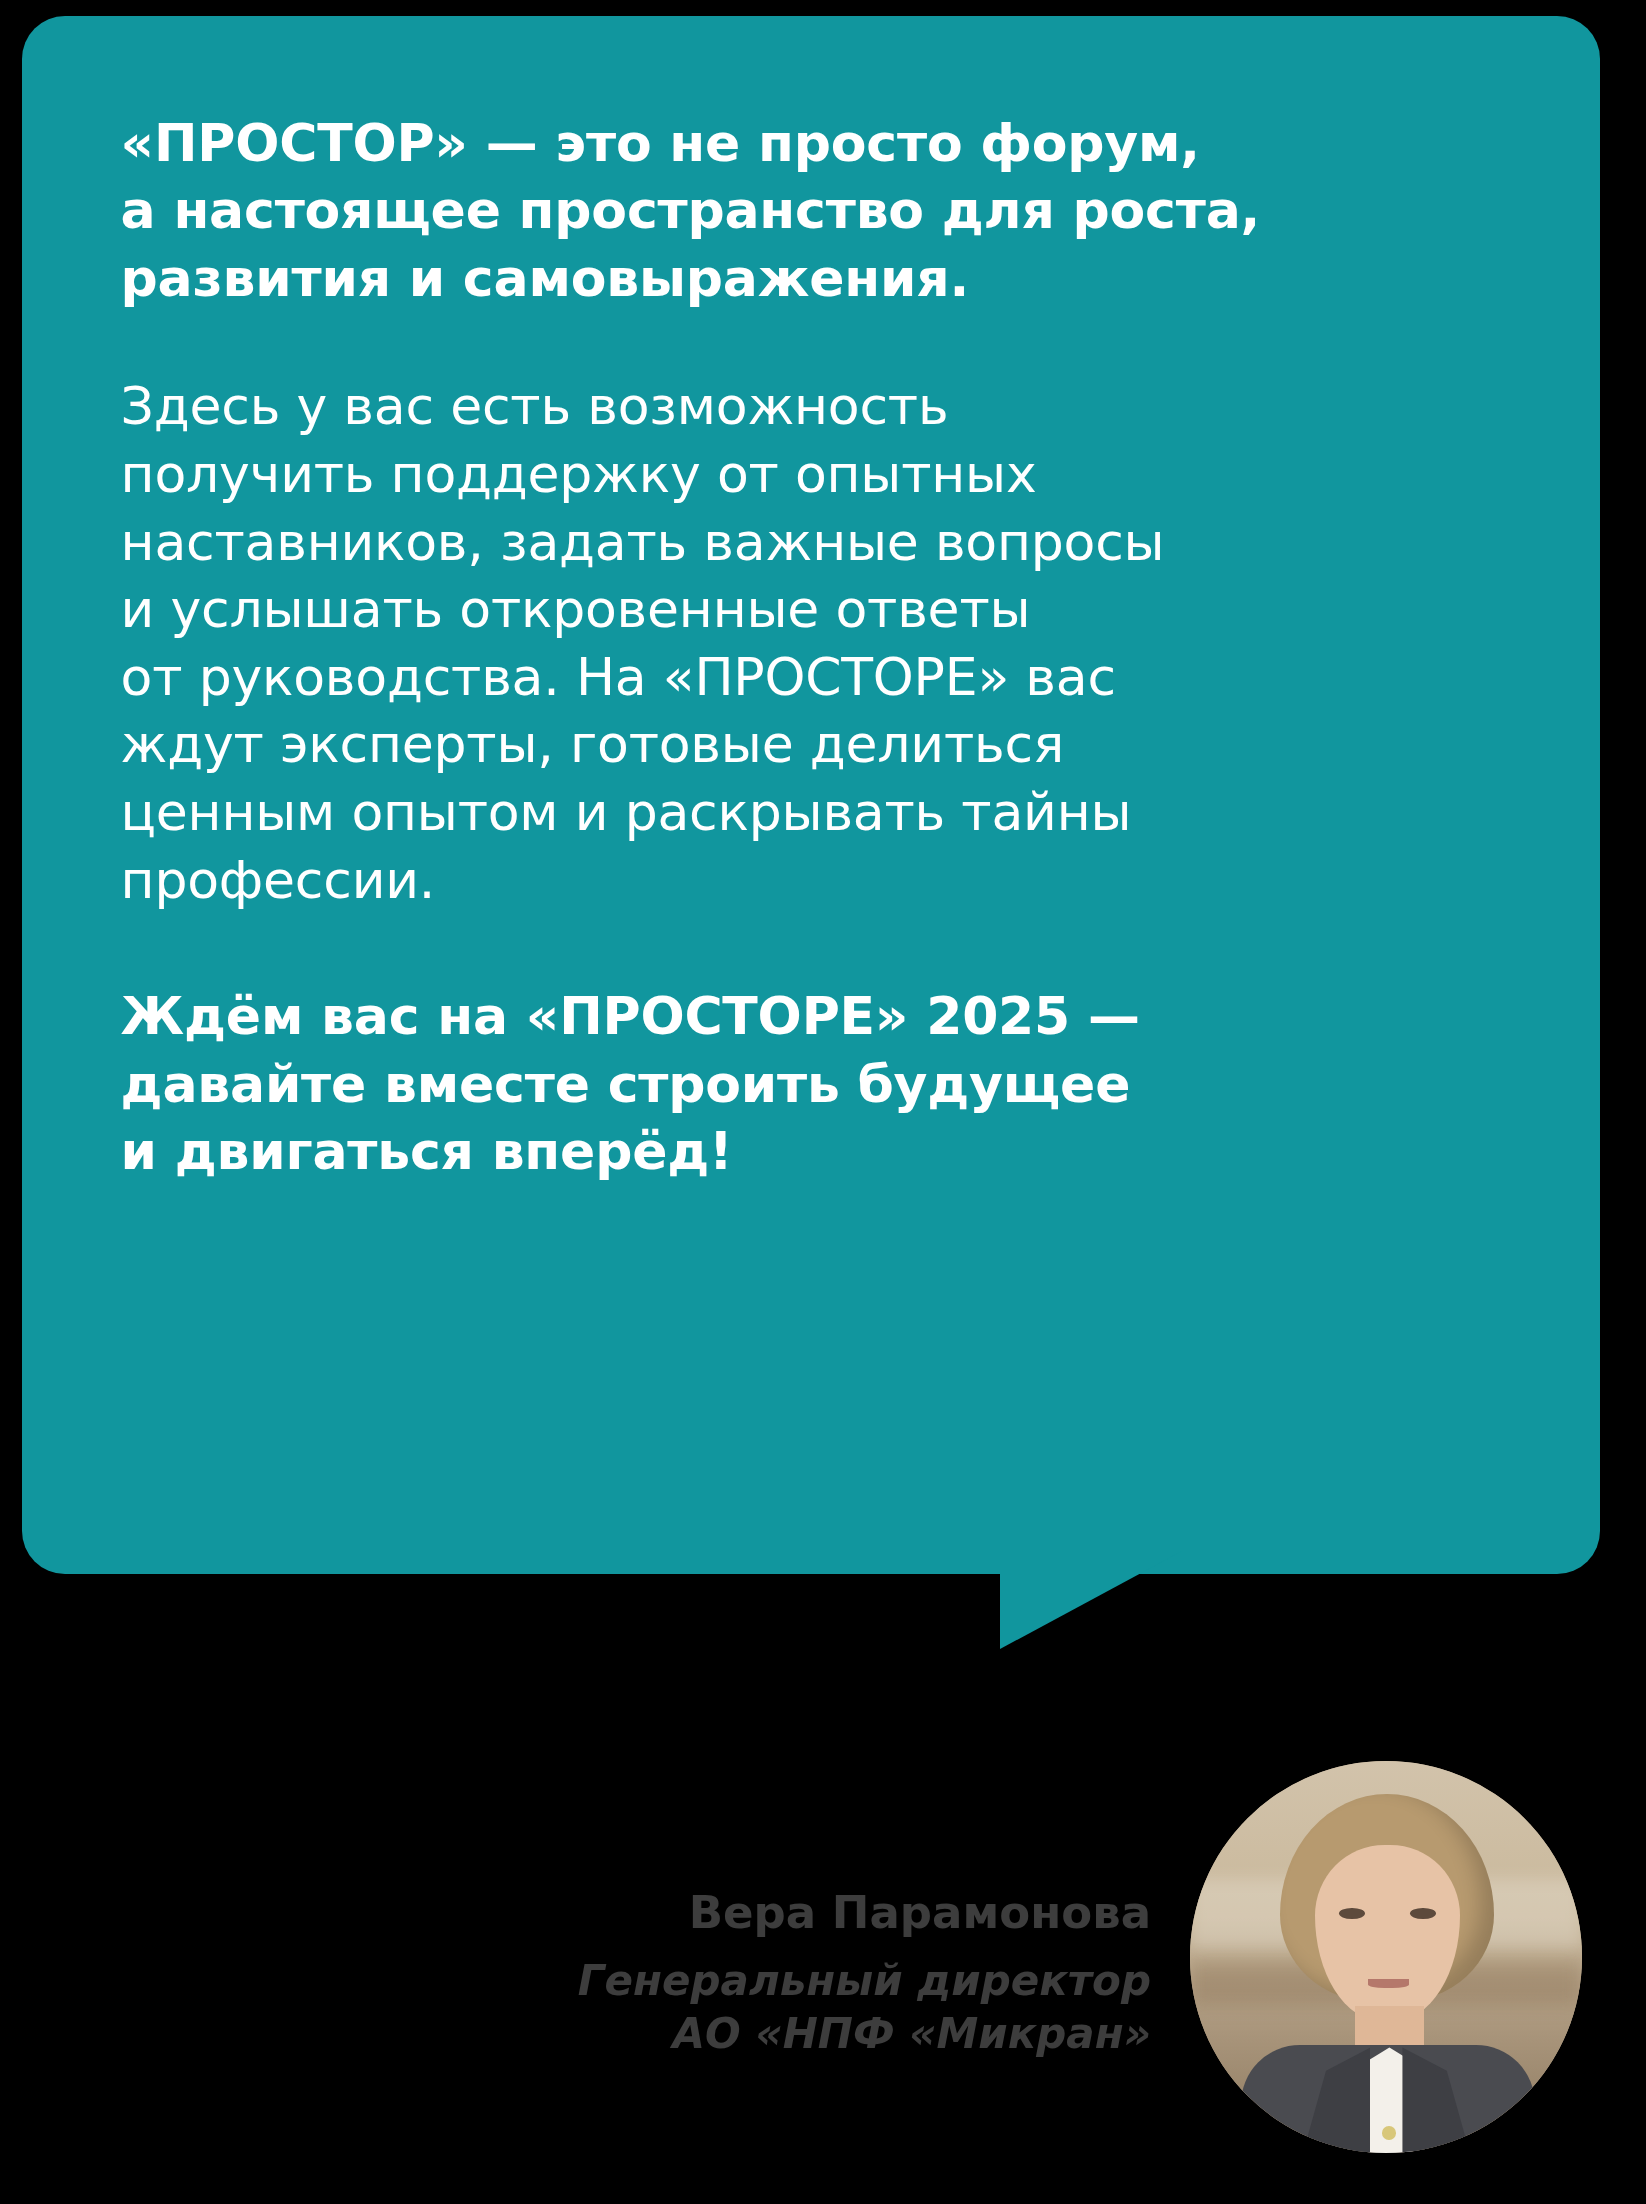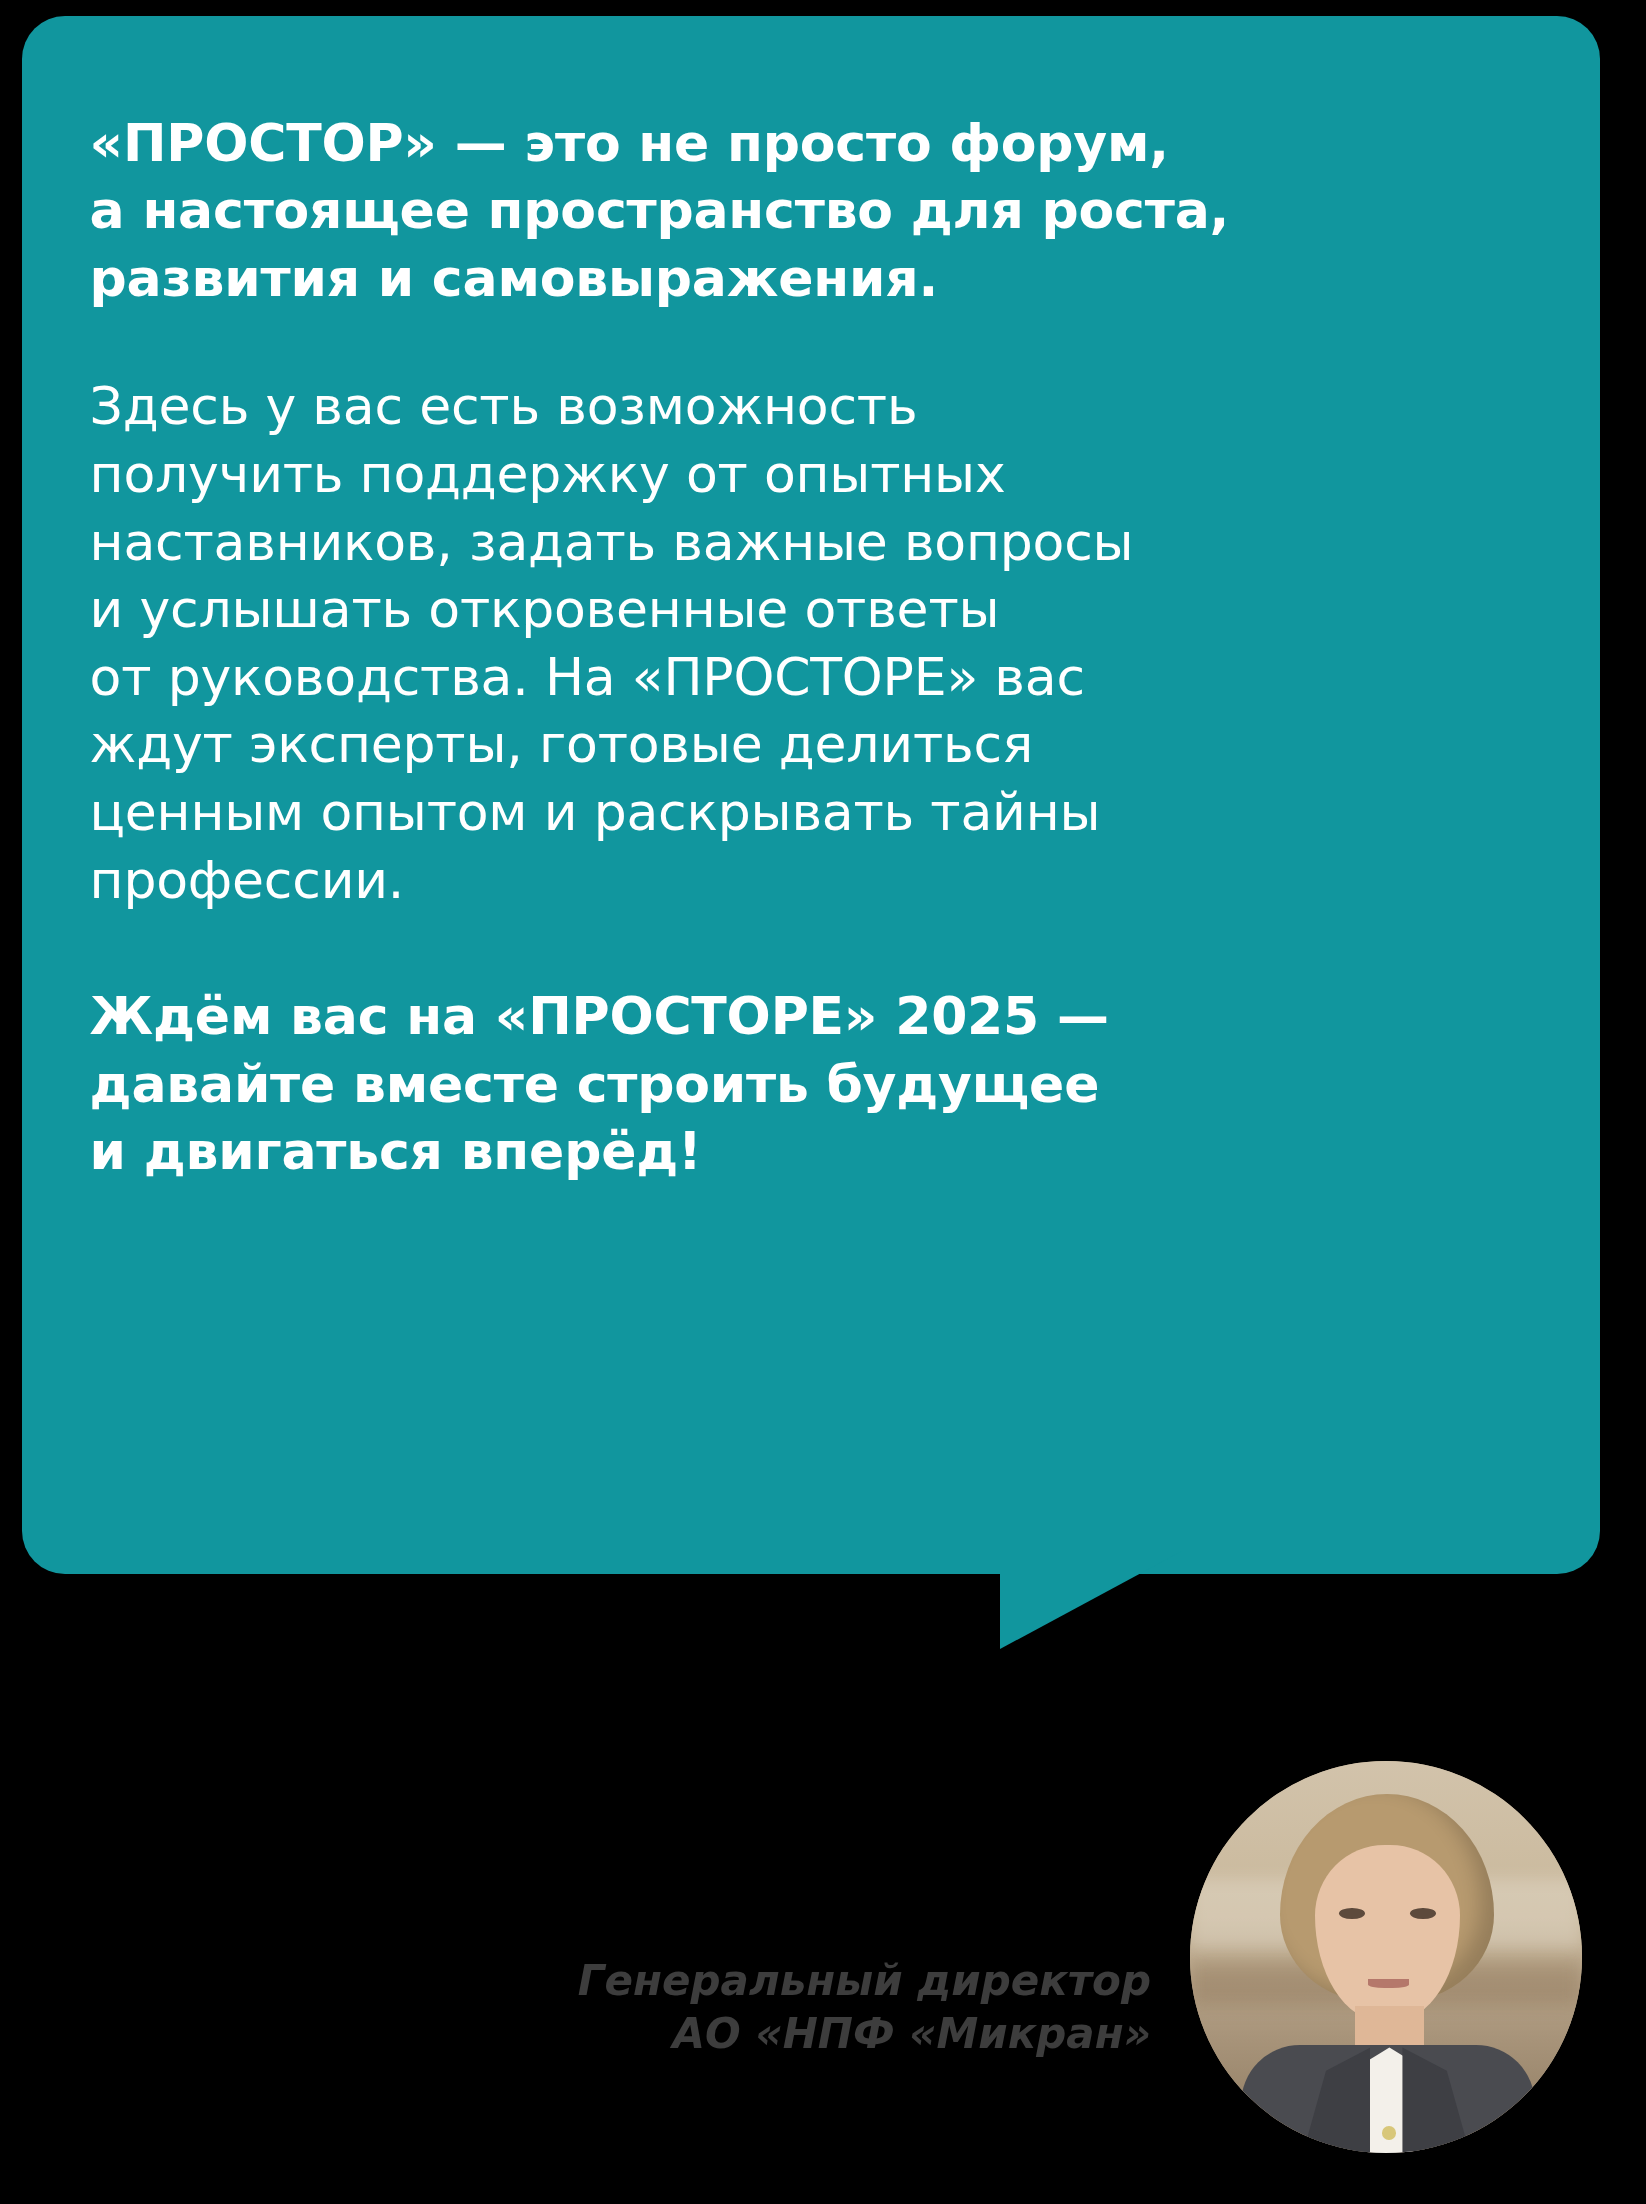--- a/index.html
+++ b/index.html
@@ -25,21 +25,21 @@
   
   .bubble {
     position: absolute;
     left: 21.6px;
     top: 15.7px;
     width: 1578px;
     height: 1558px;
     background: #11969E;
     border-radius: 43px;
     box-sizing: border-box;
-    padding: 94px 118px 59px 68px;
+    padding: 94px 118px 59px 99px;
   }
 
   .bubble-tail {
     position: absolute;
     left: 1000px;
     top: 1551px;
     width: 0;
     height: 0;
     border-left: 0 solid transparent;
     border-top: 98px solid #11969E;
@@ -246,20 +246,21 @@
 
     <p class="para bold closing">Ждём вас на «ПРОСТОРЕ» 2025 —
 давайте вместе строить будущее
 и двигаться вперёд!</p>
   </div>
 
   <div class="bubble-tail"></div>
 
   <div class="author">
     <div class="author-text">
+      <div class="author-name">Вера Парамонова</div>
       <div class="author-role">Генеральный директор
 АО «НПФ «Микран»</div>
     </div>
 
     <div class="avatar">
       <div class="bg"></div>
       <div class="blur-stripe"></div>
       <div class="blur-stripe2"></div>
       <div class="hair"></div>
       <div class="face"></div>

